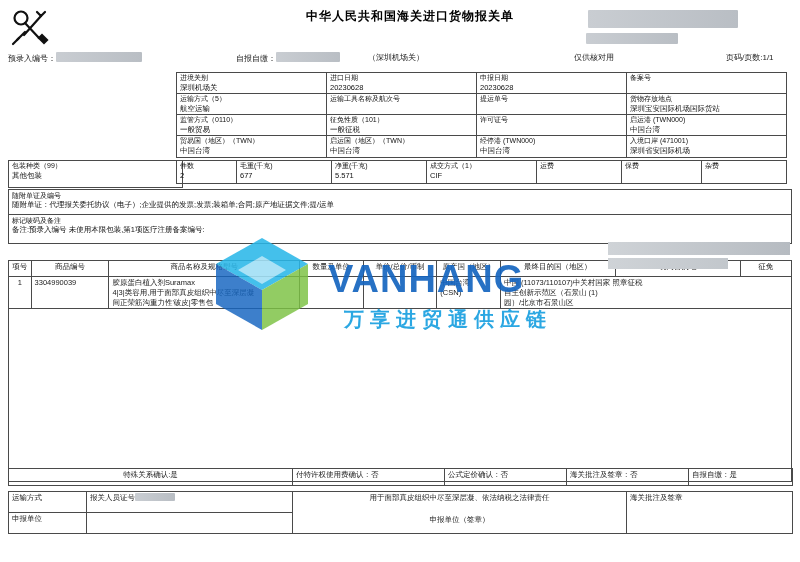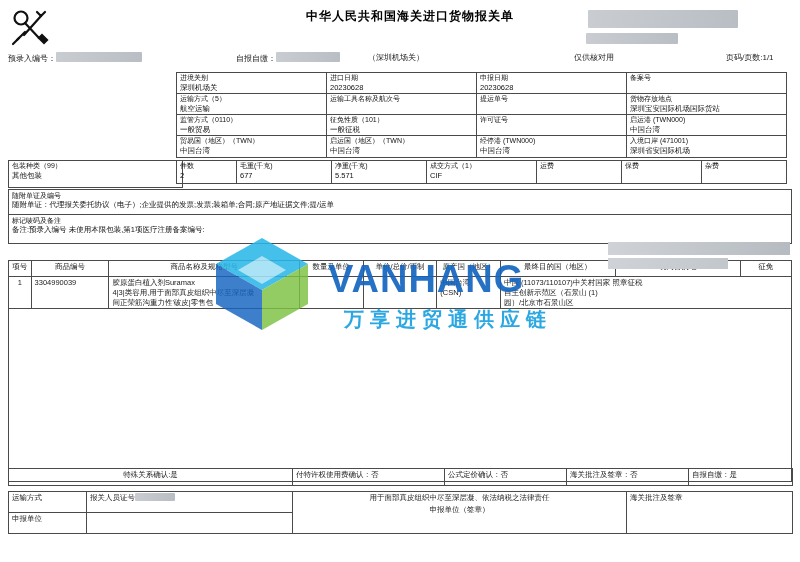--- a/index.html
+++ b/index.html
@@ -353,21 +353,21 @@
           <col style="width:166px">
       </colgroup>
       <tbody>
           <tr>
         <td style="height:18px">运输方式</td>
         <td>
           <span>报关人员证号</span><span class="redact" style="display:inline-block;width:40px;height:8px;vertical-align:-1px;"></span>
         </td>
         <td class="ctr" rowspan="2">
           <div>用于面部真皮组织中尽至深层凝、依法纳税之法律责任</div>
-          <div style="margin-top:2px">申报单位（签章）</div>
+          <div style="margin-top:12px">申报单位（签章）</div>
         </td>
         <td rowspan="2">海关批注及签章</td>
       </tr>
       <tr>
         <td style="height:18px">申报单位</td>
         <td></td>
       </tr>
     </tbody>
       </table>
   </div>

